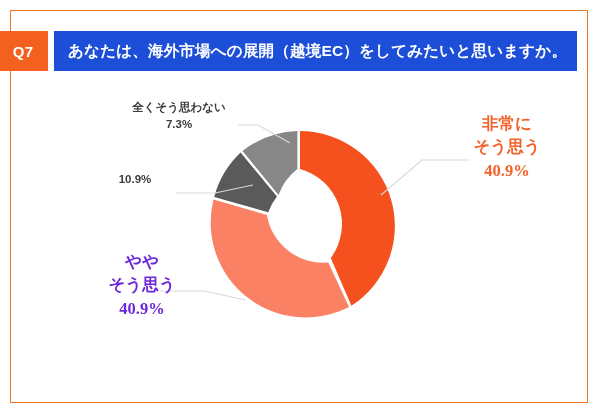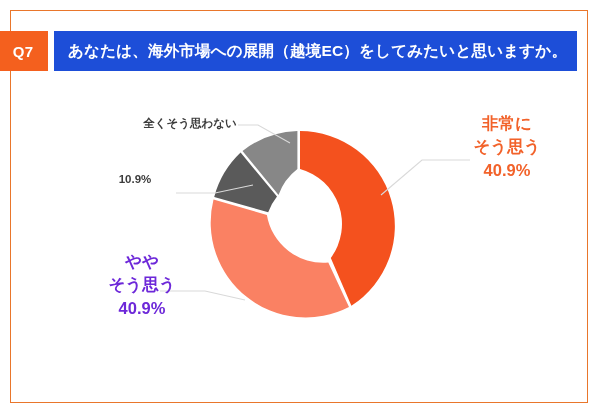--- a/index.html
+++ b/index.html
@@ -33,26 +33,26 @@
   .chart-wrap{position:absolute;left:0;top:0;width:600px;height:415px;}
   .donut{position:absolute;left:205px;top:131px;}
 
   
   .lbl{position:absolute;text-align:center;line-height:1.38;white-space:nowrap;}
   .lbl.gray{color:#3C3C3C;font-size:11.5px;font-weight:bold;}
   .lbl.gray .pct{font-weight:bold;font-size:11.5px;display:block;margin-top:1px;}
 
   .lbl-strong{position:absolute;text-align:center;line-height:1.42;white-space:nowrap;
     font-size:16.5px;font-weight:bold;}
-  .lbl-strong .pct{display:block;}
+  .lbl-strong .pct{display:block;font-family:Liberation Serif, serif;}
 
   #label-hijyo{color:#F2622A;left:432px;top:112px;width:150px;}
   #label-yaya{color:#6d28d9;left:62px;top:250px;width:160px;}
   #label-amari{left:60px;top:171px;width:150px;}
-  #label-mattaku{left:115px;top:100px;width:150px;margin-top:16px;}
+  #label-mattaku{left:104px;top:100px;width:150px;}
 
   
   .footer{position:absolute;left:0;top:363px;width:600px;height:45px;}
 </style>
 </head>
 <body>
 
 <div id="page">
 
   <div class="frame"></div>
@@ -111,20 +111,21 @@
       <span>そう思う</span>
       <span class="pct">40.9%</span>
     </div>
 
     <div class="lbl gray" id="label-amari">
       <span class="pct">10.9%</span>
     </div>
 
     <div class="lbl gray" id="label-mattaku">
       <span>全くそう思わない</span>
+      <span class="pct">7.3%</span>
     </div>
   </div>
 
   <div class="footer">
     
     
   </div>
 
 </div>
 

